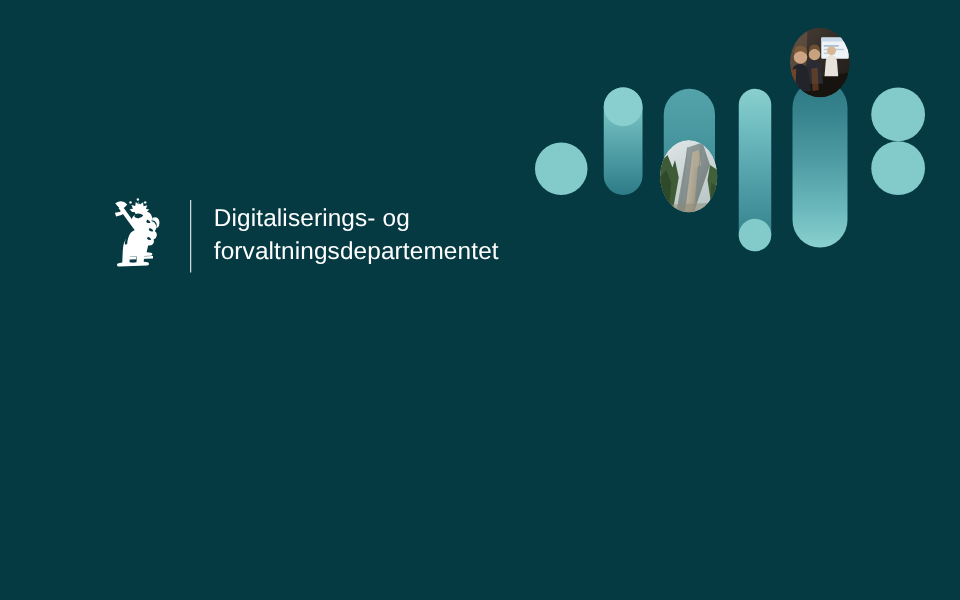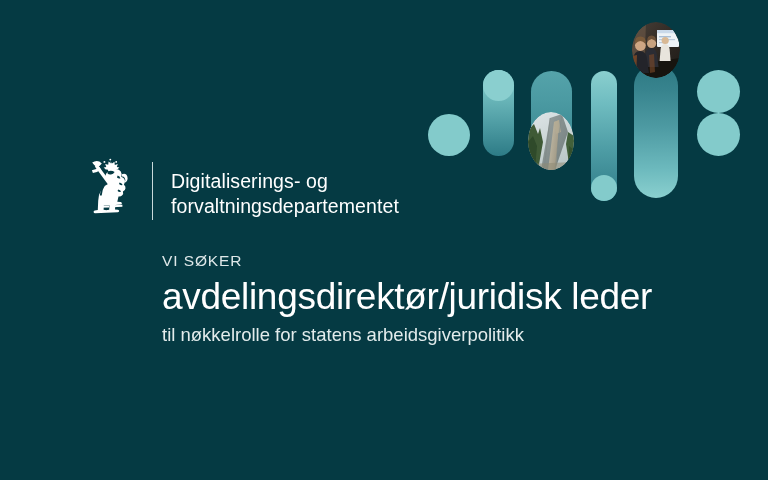--- a/index.html
+++ b/index.html
@@ -114,21 +114,21 @@
     width: 48px; height: 56px;
     border-radius: 50%;
   }
 
   
   .logo-lockup {
     position: absolute;
     left: 88px;
     top: 158px;
     display: flex;
-    align-items: flex-end;
+    align-items: center;
   }
   .logo-mark {
     width: 44px;
     height: 62px;
     flex: 0 0 auto;
   }
   .logo-divider {
     width: 1px;
     height: 58px;
     background: #c9d9db;
@@ -311,19 +311,14 @@
           <path d="M11.2 47.8 l9.8 -0.4 l0 2.0 l-9.8 0.4 Z"></path>
           <path d="M24.6 47.2 l9.8 -0.4 l0 2.0 l-9.8 0.4 Z"></path>
         </g>
       </svg>
     </div>
     <div class="logo-divider"></div>
     <div class="logo-text">Digitaliserings- og
 forvaltningsdepartementet</div>
   </div>
 
-  <div class="copy">
-    <div class="eyebrow">VI SØKER</div>
-    <h1 class="headline">avdelingsdirektør/juridisk leder</h1>
-    <p class="subhead">til nøkkelrolle for statens arbeidsgiverpolitikk</p>
-  </div>
 
 </div>
 
 </body></html>

